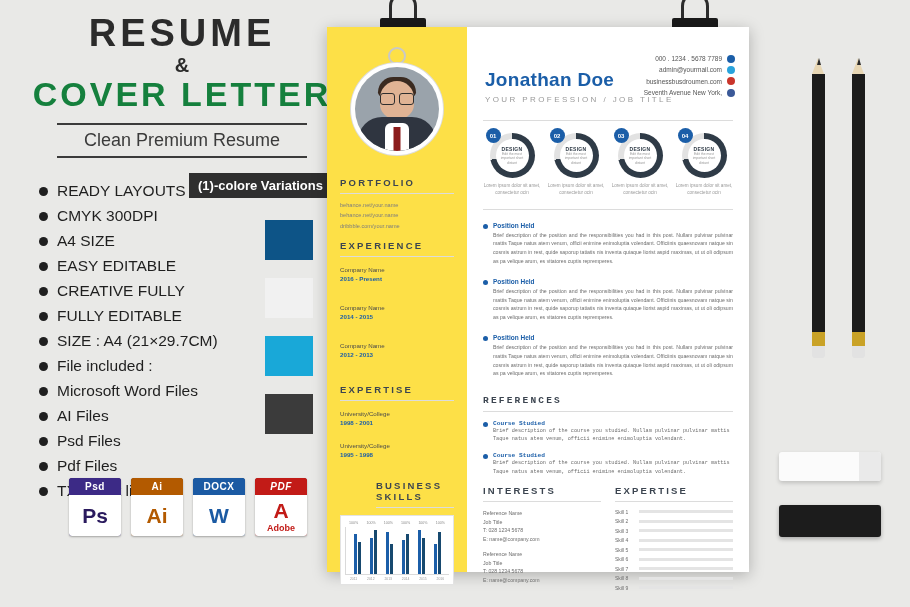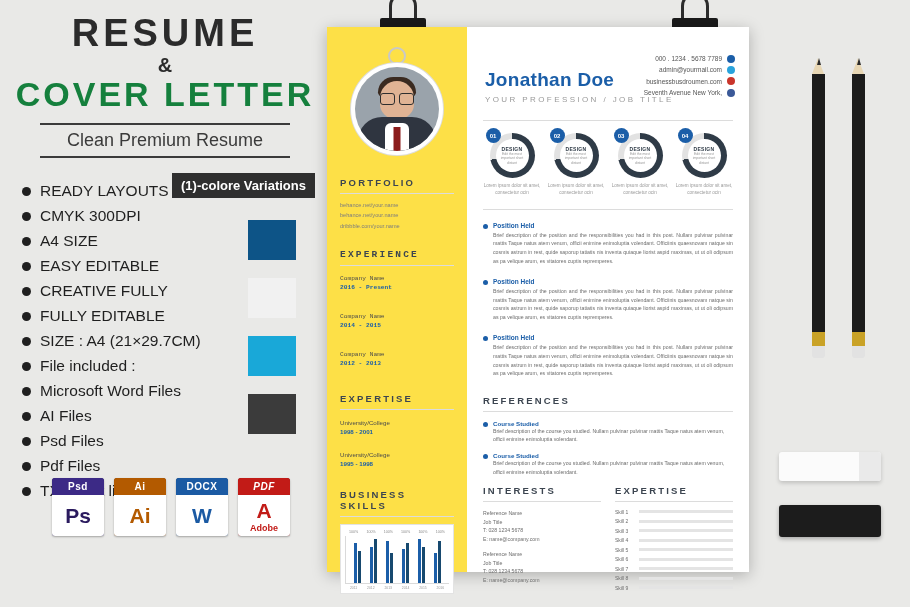--- a/index.html
+++ b/index.html
@@ -6,21 +6,21 @@
   html, body { margin:0; padding:0; }
   body {
     width: 910px; height: 607px;
     background: #e9e9e7;
     font-family: "Liberation Sans", sans-serif;
     position: relative;
     overflow: hidden;
   }
 
   
-  .promo { position:absolute; left:0; top:0; width:330px; height:607px; }
+  .promo { position:absolute; left:17px; top:0; width:330px; height:607px; }
 
   .promo-title { text-align:center; padding-top:14px; }
   .promo-title .l1 {
     font-family:"Liberation Sans", sans-serif;
     font-weight:bold; font-size:38px; letter-spacing:4px; color:#2b2b2b;
     line-height:1.05;
   }
   .promo-title .amp { font-size:20px; font-weight:bold; color:#2b2b2b; line-height:1.1; }
   .promo-title .l2 {
     font-weight:bold; font-size:34px; letter-spacing:3px; color:#15803d; line-height:1.1;
@@ -318,21 +318,21 @@
     </div>
 
     <div class="sl-pad" style="margin-top:150px;">
       <div class="sec-title">PORTFOLIO</div>
       <div class="rule" style="margin:5px 0 6px;"></div>
       <div class="port-line">behance.net/your.name</div>
       <div class="port-line">behance.net/your.name</div>
       <div class="port-line">dribbble.com/your.name</div>
     </div>
 
-    <div class="sl-pad" style="margin-top:18px;font-family:Liberation Mono, monospace;">
+    <div class="sl-pad" style="margin-top:9px;">
       <div class="sec-title">EXPERIENCE</div>
       <div class="rule" style="margin:5px 0 9px;"></div>
       <div class="left-item">
         <div class="co">Company Name</div>
         <div class="yr">2016 - Present</div>
       </div>
       <div class="left-item" style="margin-top:22px;">
         <div class="co">Company Name</div>
         <div class="yr">2014 - 2015</div>
       </div>
@@ -348,21 +348,21 @@
       <div class="left-item">
         <div class="co">University/College</div>
         <div class="yr">1998 - 2001</div>
       </div>
       <div class="left-item" style="margin-top:16px;">
         <div class="co">University/College</div>
         <div class="yr">1995 - 1998</div>
       </div>
     </div>
 
-    <div class="sl-pad" style="margin-top:22px;">
+    <div class="sl-pad" style="margin-top:22px;margin-left:36px;">
       <div class="sec-title">BUSINESS SKILLS</div>
       <div class="rule" style="margin:5px 0 0;"></div>
     </div>
     <div class="chart-box">
       <div class="chart-pcts">
         <span>100%</span>
         <span>100%</span>
         <span>100%</span>
         <span>100%</span>
         <span>100%</span>
@@ -496,21 +496,21 @@
         <div class="exp-title">Position Held</div>
         <div class="exp-body">Brief description of the position and the responsibilities you had in this post. Nullam pulvinar pulvinar mattis Taque natus atem venum, officii enimine enimoluptia volendant. Officiinis quaesnovam natque sin cosmis astrum in rest, quide saporup tatiatis nis inventa quiaque liorist aspid maximas, ut ut oli odipsum as pa velique arum, es vitatores cuptis repremperes.</div>
       </div>
       <div class="exp-item">
         <span class="exp-bullet"></span>
         <div class="exp-title">Position Held</div>
         <div class="exp-body">Brief description of the position and the responsibilities you had in this post. Nullam pulvinar pulvinar mattis Taque natus atem venum, officii enimine enimoluptia volendant. Officiinis quaesnovam natque sin cosmis astrum in rest, quide saporup tatiatis nis inventa quiaque liorist aspid maximas, ut ut oli odipsum as pa velique arum, es vitatores cuptis repremperes.</div>
       </div>
     </div>
 
-    <div style="padding:4px 16px 0;">
+    <div style="padding:4px 16px 0;font-family:Liberation Mono, monospace;">
       <div class="sec-title">REFERENCES</div>
       <div class="rule" style="margin:5px 0 8px;"></div>
       <div class="ref-item">
         <span class="exp-bullet"></span>
         <div class="ref-title">Course Studied</div>
         <div class="ref-body">Brief description of the course you studied. Nullam pulvinar pulvinar mattis Taque natus atem venum, officii enimine enimoluptia volendant.</div>
       </div>
       <div class="ref-item">
         <span class="exp-bullet"></span>
         <div class="ref-title">Course Studied</div>

